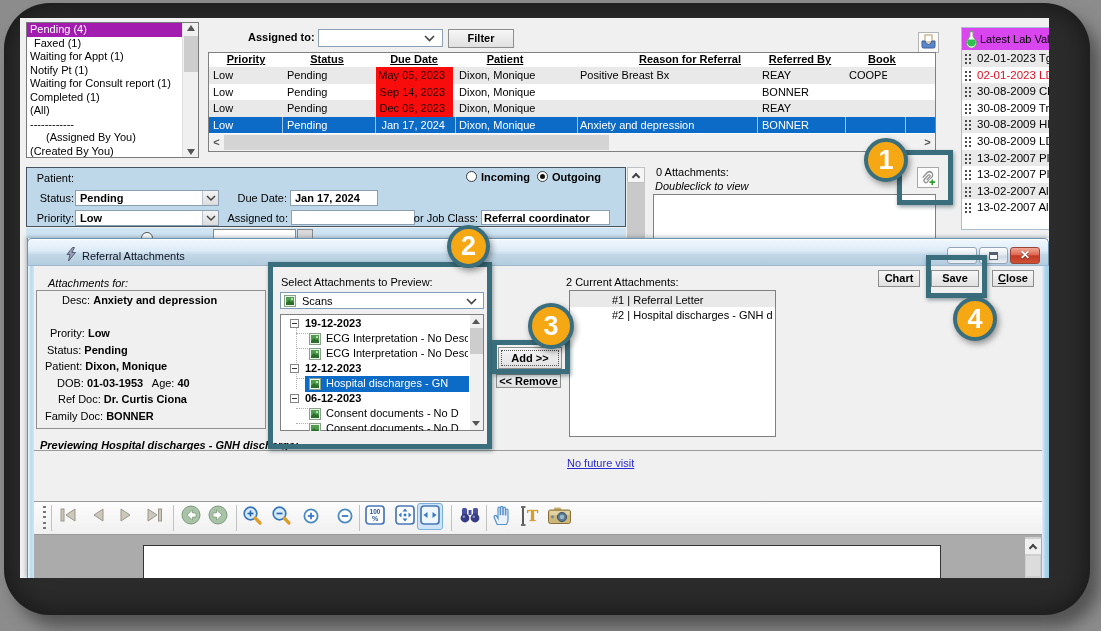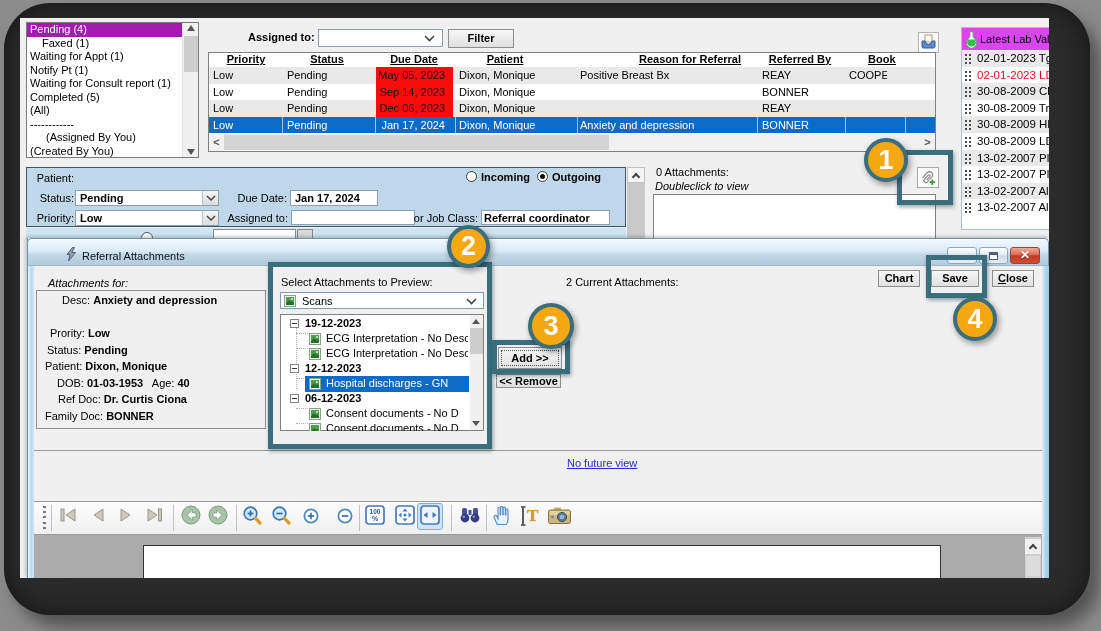--- a/index.html
+++ b/index.html
@@ -19,25 +19,25 @@
 .sep{position:absolute;width:1px;background:#c2c2c2}
 .grip{position:absolute;width:2px;height:2px;background:#4a4a4a;box-shadow:4px 0 #4a4a4a,0 4px #4a4a4a,4px 4px #4a4a4a,0 8px #4a4a4a,4px 8px #4a4a4a}
 .chev{display:inline-block;width:6px;height:6px;border-left:2px solid #444;border-top:2px solid #444}
 </style></head><body>
 <div id="frame"></div>
 <div id="win">
     <div id="page">
 <div class="a" style="left:26px;top:22px;width:173px;height:136px;background:#fff;border:1px solid #7a7a7a">
  <div style="position:absolute;left:0;top:0;right:16px">
   <div style="height:13.5px;line-height:13.5px;padding-left:3px;background:#a21caf;color:#fff">Pending (4)</div>
-  <div style="height:13.5px;line-height:13.5px;padding-left:15px">Faxed (1)</div>
+  <div style="height:13.5px;line-height:13.5px;padding-left:7px">Faxed (1)</div>
   <div style="height:13.5px;line-height:13.5px;padding-left:3px">Waiting for Appt (1)</div>
   <div style="height:13.5px;line-height:13.5px;padding-left:3px">Notify Pt (1)</div>
   <div style="height:13.5px;line-height:13.5px;padding-left:3px">Waiting for Consult report (1)</div>
-  <div style="height:13.5px;line-height:13.5px;padding-left:3px">Completed (5)</div>
+  <div style="height:13.5px;line-height:13.5px;padding-left:3px">Completed (1)</div>
   <div style="height:13.5px;line-height:13.5px;padding-left:3px">(All)</div>
   <div style="height:13.5px;line-height:13.5px;padding-left:3px">------------</div>
   <div style="height:13.5px;line-height:13.5px;padding-left:19px">(Assigned By You)</div>
   <div style="height:13.5px;line-height:13.5px;padding-left:3px">(Created By You)</div>
  </div>
  <div style="position:absolute;right:0;top:0;width:16px;height:134px;background:#f0f0f0;border-left:1px solid #e2e2e2">
   <div style="position:absolute;top:2px;left:4px;width:0;height:0;border-left:4px solid transparent;border-right:4px solid transparent;border-bottom:6px solid #555"></div>
   <div style="position:absolute;bottom:2px;left:4px;width:0;height:0;border-left:4px solid transparent;border-right:4px solid transparent;border-top:6px solid #555"></div>
   <div style="position:absolute;top:13px;left:1px;width:14px;height:36px;background:#cdcdcd"></div>
  </div>
@@ -232,20 +232,21 @@
 
 <div class="t i" style="left:48px;top:277px">Attachments for:</div>
 <div class="a" style="left:36px;top:290px;width:230px;height:139px;border:1px solid #909090"></div>
 <div class="t" style="left:62px;top:294px">Desc: <b>Anxiety and depression</b></div>
 <div class="t" style="left:50px;top:327px">Prority: <b>Low</b></div>
 <div class="t" style="left:47px;top:344px">Status: <b>Pending</b></div>
 <div class="t" style="left:45px;top:360px">Patient: <b>Dixon, Monique</b></div>
 <div class="t" style="left:57px;top:377px">DOB: <b>01-03-1953</b>&nbsp;&nbsp; Age: <b>40</b></div>
 <div class="t" style="left:58px;top:393px">Ref Doc: <b>Dr. Curtis Ciona</b></div>
 <div class="t" style="left:45px;top:410px">Family Doc: <b>BONNER</b></div>
+<div class="t b i" style="left:40px;top:439px;font-size:11px">Previewing Hospital discharges - GNH discharge:</div>
 
 <div class="t" style="left:281px;top:276px">Select Attachments to Preview:</div>
 <div class="fld" style="left:280px;top:292px;width:204px;height:17px;border-color:#7f9db9"></div>
 <svg class="a" style="left:284px;top:295px" width="12" height="12" viewBox="0 0 12 12">
         <rect x="0.5" y="0.5" width="11" height="11" fill="#eaf2ea" stroke="#8aa08a"></rect>
         <rect x="2" y="2" width="8" height="8" fill="#4e9e4e"></rect>
         <path d="M2,8 L5,5 L7,7 L8.5,6 L10,8 V10 H2 z" fill="#2b6e2b"></path>
         <circle cx="8" cy="4" r="1.1" fill="#cfe8cf"></circle>
       </svg>
 <div class="t" style="left:302px;top:295px">Scans</div>
@@ -313,30 +314,35 @@
         </svg>
  <span class="t" style="left:45px;top:0">Consent documents - No D</span>
 </div>
 <div class="a" style="left:470px;top:315px;width:13px;height:115px;background:#f0f0f0">
  <div style="position:absolute;left:2px;top:4px;width:0;height:0;border-left:4px solid transparent;border-right:4px solid transparent;border-bottom:5px solid #555"></div>
  <div style="position:absolute;left:0;top:13px;width:13px;height:26px;background:#cdcdcd"></div>
  <div style="position:absolute;left:2px;bottom:4px;width:0;height:0;border-left:4px solid transparent;border-right:4px solid transparent;border-top:5px solid #555"></div>
 </div>
 
 <div class="t" style="left:566px;top:276px">2 Current Attachments:</div>
+<div class="a" style="left:569px;top:290px;width:207px;height:147px;background:#fff;border:1px solid #808080;overflow:hidden">
+ <div style="position:absolute;left:0;top:0;width:100%;height:15.5px;background:#e9e9e9"></div>
+ <div class="t" style="left:42px;top:2.5px">#1 | Referral Letter</div>
+ <div class="t" style="left:42px;top:18px">#2 | Hospital discharges - GNH d</div>
+</div>
 
 <div class="btn" style="left:498px;top:347px;width:64px;height:22px;line-height:20px"><span style="position:absolute;inset:2px;border:1px dotted #555"></span>Add &gt;&gt;</div>
 <div class="btn" style="left:496px;top:374px;width:65px;height:14px;line-height:12px;font-size:11px">&lt;&lt; Remove</div>
 
 <div class="btn" style="left:878px;top:270px;width:42px;height:17px">Chart</div>
 <div class="btn" style="left:931px;top:270px;width:48px;height:17px">Save</div>
 <div class="btn" style="left:992px;top:270px;width:42px;height:17px"><u>C</u>lose</div>
 
 <div class="a" style="left:34px;top:450px;width:1008px;height:1px;background:#9a9a9a"></div>
-<div class="t" style="left:567px;top:457px;color:#2a2ad4;text-decoration:underline;font-size:11px">No future view</div>
+<div class="t" style="left:567px;top:457px;color:#2a2ad4;text-decoration:underline;font-size:11px">No future visit</div>
 <div class="a" style="left:34px;top:501px;width:1008px;height:34px;background:linear-gradient(#fcfcfc,#f0f0f0);border-top:1px solid #9a9a9a;border-bottom:1px solid #9a9a9a"></div>
 <div class="a" style="left:43px;top:506px;width:3px;height:25px;background:repeating-linear-gradient(#777 0 2px,transparent 2px 5.2px)"></div>
 <div class="sep" style="left:51px;top:505px;height:26px"></div>
 <div class="sep" style="left:173px;top:505px;height:26px"></div>
 <div class="sep" style="left:236px;top:505px;height:26px"></div>
 <div class="sep" style="left:359px;top:505px;height:26px"></div>
 <div class="sep" style="left:451px;top:505px;height:26px"></div>
 <div class="sep" style="left:486px;top:505px;height:26px"></div>
 <svg class="a" style="left:60px;top:508px" width="17" height="14">
         <rect x="1" y="1" width="3" height="12" fill="#ccc8bc" stroke="#9a968a" stroke-width="1"></rect>

